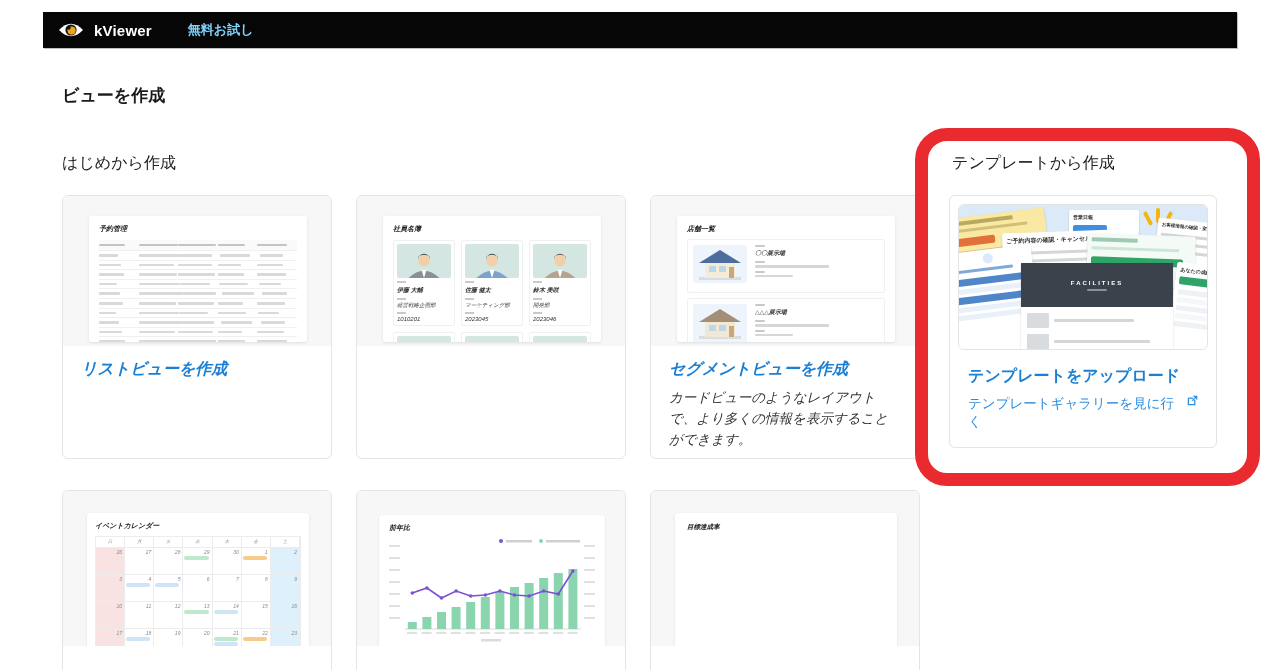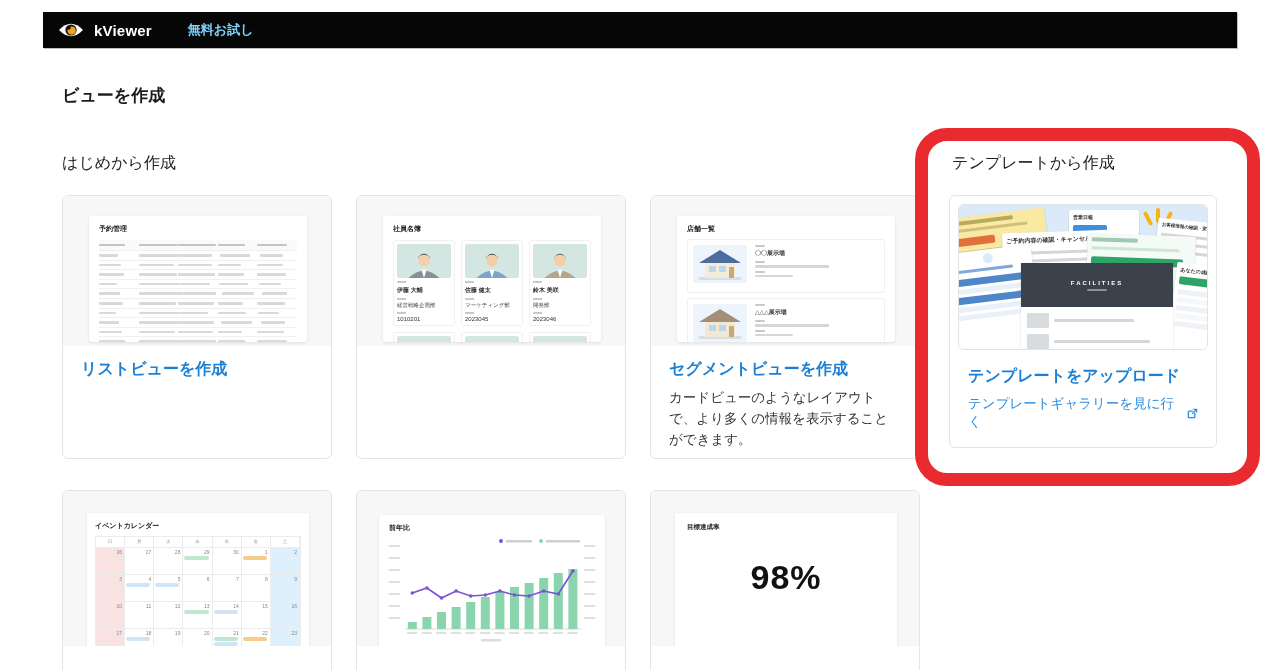--- a/index.html
+++ b/index.html
@@ -12,33 +12,33 @@
           box-shadow:1px 1px 0 rgba(0,0,0,.25);}
   .brand{color:#fff;font-weight:bold;font-size:15px;margin-left:10px;letter-spacing:.2px;}
   .nav-trial{color:#7dd3fc;font-weight:bold;font-size:13px;margin-left:36px;cursor:pointer;}
 
   .page-title{position:absolute;left:62px;top:84px;font-size:17px;font-weight:bold;color:#1a1a1a;}
   .section-label{position:absolute;font-size:16px;color:#222;}
   .sl-scratch{left:62px;top:153px;}
   .sl-template{left:952px;top:153px;}
 
   
-  .row{position:absolute;display:flex;gap:24px;}
+  .row{position:absolute;display:flex;gap:24px;font-style:italic;}
   .row1{left:62px;top:195px;}
   .row2{left:62px;top:490px;}
   .card{width:270px;background:#fff;border:1px solid #e4e4e4;border-radius:6px;overflow:hidden;box-sizing:border-box;}
   .card.r1{height:264px;}
   .card.r2{height:200px;}
   .thumb{height:150px;background:#f7f7f7;position:relative;overflow:hidden;}
   .r2 .thumb{height:155px;}
   .panel{position:absolute;background:#fff;box-shadow:0 1px 3px rgba(0,0,0,.10);border-radius:3px;overflow:hidden;box-sizing:border-box;}
   .card-content{padding:13px 18px 16px;}
   .card-title{font-size:16px;font-weight:bold;color:#1b7fd4;margin:0 0 8px;cursor:pointer;}
   .card-desc{font-size:13.5px;color:#333;line-height:1.55;}
-  .gallery-link{font-size:13.5px;color:#2b8ce0;margin-top:3px;display:flex;align-items:center;gap:4px;cursor:pointer;}
+  .gallery-link{font-size:13.5px;color:#2b8ce0;margin-top:3px;display:flex;align-items:flex-start;gap:4px;cursor:pointer;}
 
   
   .mock-title{font-size:7px;font-weight:bold;color:#222;}
   .sk{background:#d6d6d6;border-radius:1px;}
 
   
   .mtable{margin-top:6px;}
   .mtr{display:flex;align-items:center;height:8.6px;border-bottom:1px solid #f0f0f0;}
   .mtr .cell{flex:0 0 20%;display:flex;}
   .mth{height:10px;background:#fafafa;}
@@ -654,19 +654,18 @@
             </svg>
         </div>
       </div>
       <div class="card-content"></div>
     </div>
 
     <div class="card r2">
       <div class="thumb">
         <div class="panel" style="left:24px;top:22px;width:222px;height:150px;padding:10px 12px;">
           <div class="mock-title" style="font-size:6.5px;">目標達成率</div>
-          <div class="kpi-value">98%</div>
         </div>
       </div>
       <div class="card-content"></div>
     </div>
   </div>
 </div>
 
 </body></html>

